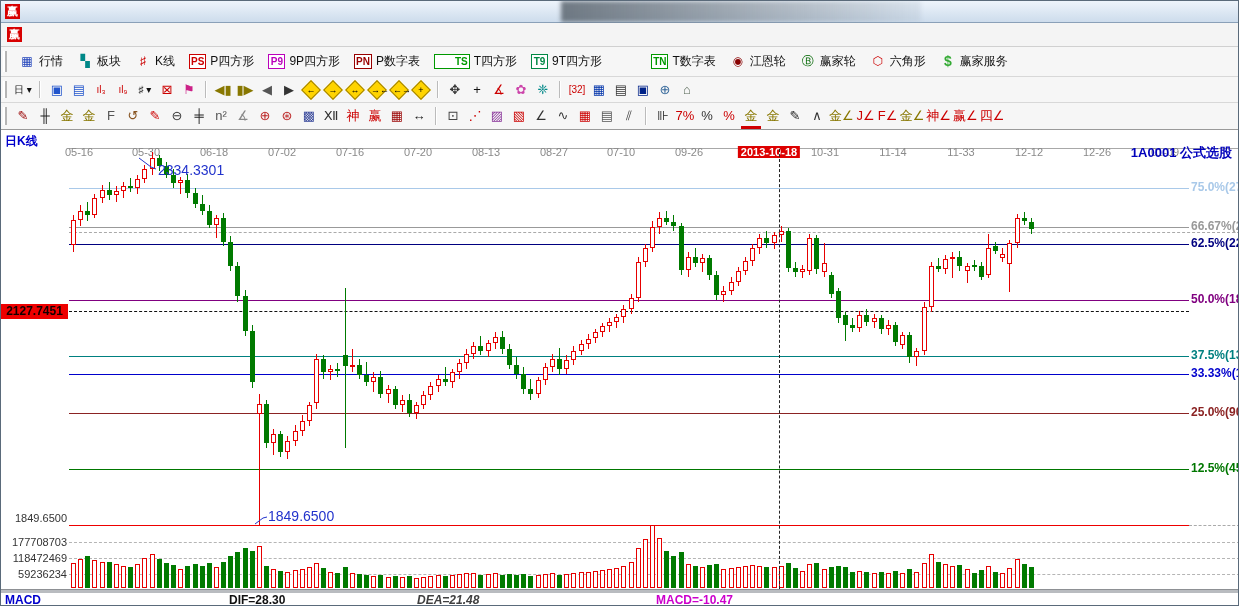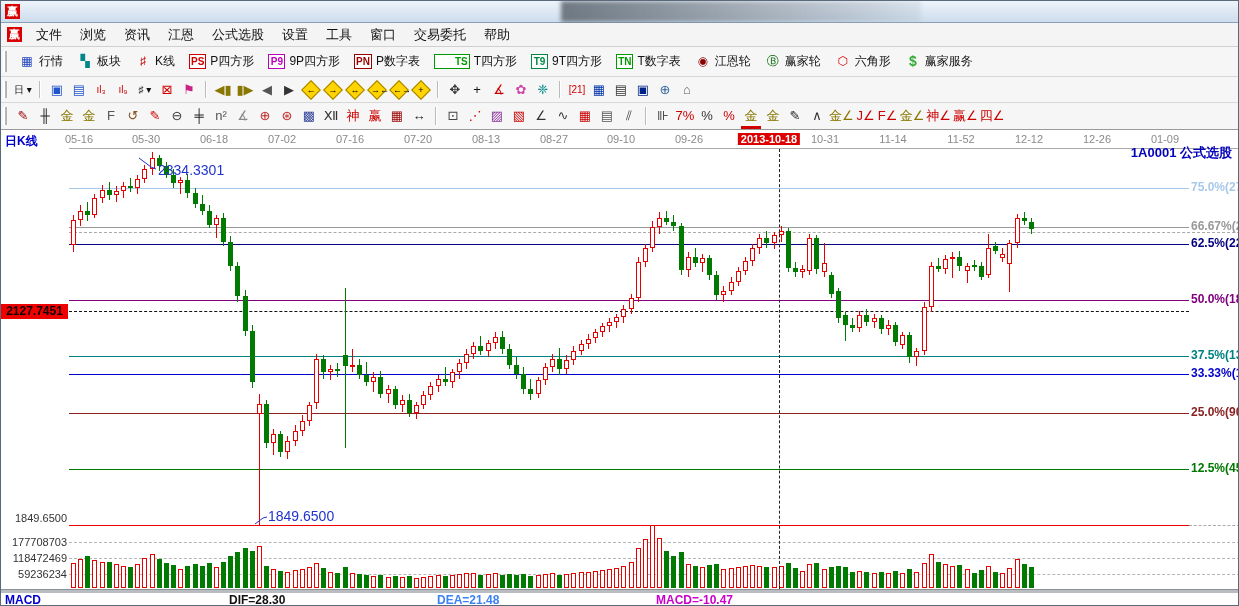--- a/index.html
+++ b/index.html
@@ -30,21 +30,21 @@
   #tb2{top:76px;height:26px;border-bottom:1px solid #d8d8d8;}
   #tb2 .iico,#tb3 .iico{display:inline-block;min-width:20px;height:20px;margin:0 1px;text-align:center;
     line-height:20px;font-size:13px;cursor:default;}
   .dia{display:inline-block;width:14px;height:14px;background:#ffd400;border:1px solid #a08000;
     transform:rotate(45deg);margin:0 4px;position:relative;}
   .dia>span{position:absolute;inset:0;transform:rotate(-45deg);font-size:9px;line-height:13px;color:#000;text-align:center;}
   #tb3{top:102px;height:27px;border-bottom:1px solid #9a9a9a;}
   .sel-underline{box-shadow:0 3px 0 #d00000;}
   
   #chart{position:absolute;left:0;top:129px;width:1239px;height:459px;background:#fff;}
-  .dlabel{position:absolute;top:3px;font-size:11px;color:#8a8a8a;transform:translateX(-50%);white-space:nowrap;}
+  .dlabel{position:absolute;top:16px;font-size:11px;color:#8a8a8a;transform:translateX(-50%);white-space:nowrap;}
   .dlabel.hot{background:#dd0000;color:#fff;padding:0 3px;font-weight:bold;}
   .axisline{position:absolute;left:68px;top:18px;width:1171px;height:0;border-top:1px solid #a8a8a8;}
   .hline{position:absolute;height:0;}
   .glabel{position:absolute;left:1190px;font-size:12px;font-weight:bold;white-space:nowrap;}
   .vdash{position:absolute;width:0;border-left:1px dashed #222;}
   .ann{position:absolute;font-size:14px;color:#2233cc;white-space:nowrap;}
   .ltag{position:absolute;left:0px;top:174px;width:67px;height:15px;background:#ee0000;color:#100;
     font-size:12px;font-weight:bold;text-align:center;line-height:15px;}
   .llab{position:absolute;font-size:11px;color:#333;text-align:right;width:60px;left:6px;}
   .corner{position:absolute;font-size:13px;font-weight:bold;color:#0000bb;}
@@ -62,32 +62,20 @@
 
 <div id="app">
 
   <div class="titlebar">
     <span class="logo">赢</span>
     <div class="titleblob"></div>
   </div>
 
   <div class="menubar">
     <span class="logo">赢</span>
-    <span id="menu-items" style="display:flex;">
-        <span class="mi">文件</span>
-        <span class="mi">浏览</span>
-        <span class="mi">资讯</span>
-        <span class="mi">江恩</span>
-        <span class="mi">公式选股</span>
-        <span class="mi">设置</span>
-        <span class="mi">工具</span>
-        <span class="mi">窗口</span>
-        <span class="mi">交易委托</span>
-        <span class="mi">帮助</span>
-      </span>
   </div>
 
   <div class="tb" id="tb1">
     <span class="grip"></span>
   <span class="titem">
         <span class="pico" style="color: rgb(34, 68, 187);">▦</span>
         <span>行情</span>
       </span>
       <span class="titem">
         <span class="pico" style="color: rgb(0, 136, 136);">▚</span>
@@ -111,21 +99,21 @@
       </span>
       <span class="titem">
         <span class="bico" style="border-color: rgb(0, 153, 0); color: rgb(0, 153, 0); padding-left: 20px;">TS</span>
         <span>T四方形</span>
       </span>
       <span class="titem">
         <span class="bico" style="border-color: rgb(0, 136, 68); color: rgb(0, 136, 68);">T9</span>
         <span>9T四方形</span>
       </span>
       <span class="titem">
-        <span class="bico" style="border-color: rgb(0, 153, 0); color: rgb(0, 153, 0);">TN</span>
+        <span class="bico" style="border-color: rgb(0, 153, 0); color: rgb(0, 153, 0); margin-left: 35px;">TN</span>
         <span>T数字表</span>
       </span>
       <span class="titem">
         <span class="pico" style="color: rgb(136, 0, 0);">◉</span>
         <span>江恩轮</span>
       </span>
       <span class="titem">
         <span class="pico" style="color: rgb(0, 102, 0);">Ⓑ</span>
         <span>赢家轮</span>
       </span>
@@ -173,21 +161,21 @@
       <span class="dia">
         <span>+</span>
       </span>
       <span class="tsep"></span>
       <span class="iico" style="color: rgb(51, 51, 51);">✥</span>
       <span class="iico" style="color: rgb(17, 17, 17);">+</span>
       <span class="iico" style="color: rgb(204, 0, 0);">∡</span>
       <span class="iico" style="color: rgb(204, 68, 170);">✿</span>
       <span class="iico" style="color: rgb(0, 136, 136);">❈</span>
       <span class="tsep"></span>
-      <span class="iico" style="color: rgb(204, 0, 0); font-size: 10px;">[21]</span>
+      <span class="iico" style="color: rgb(204, 0, 0); font-size: 10px;">[32]</span>
       <span class="iico" style="color: rgb(0, 51, 170);">▦</span>
       <span class="iico" style="color: rgb(51, 51, 51);">▤</span>
       <span class="iico" style="color: rgb(0, 34, 136);">▣</span>
       <span class="iico" style="color: rgb(51, 102, 153);">⊕</span>
       <span class="iico" style="color: rgb(85, 102, 85);">⌂</span>
     </div>
 
   <div class="tb" id="tb3">
     <span class="grip"></span>
   <span class="iico" style="color: rgb(153, 0, 0);">✎</span>
@@ -242,26 +230,26 @@
     <div class="axisline"></div>
     <div id="datelabels">
         <span class="dlabel" style="left: 78px;">05-16</span>
         <span class="dlabel" style="left: 145px;">05-30</span>
         <span class="dlabel" style="left: 213px;">06-18</span>
         <span class="dlabel" style="left: 281px;">07-02</span>
         <span class="dlabel" style="left: 349px;">07-16</span>
         <span class="dlabel" style="left: 417px;">07-20</span>
         <span class="dlabel" style="left: 485px;">08-13</span>
         <span class="dlabel" style="left: 553px;">08-27</span>
-        <span class="dlabel" style="left: 620px;">09-10</span>
+        <span class="dlabel" style="left: 620px;">07-10</span>
         <span class="dlabel" style="left: 688px;">09-26</span>
         <span class="dlabel hot" style="left: 768px;">2013-10-18</span>
         <span class="dlabel" style="left: 824px;">10-31</span>
         <span class="dlabel" style="left: 892px;">11-14</span>
-        <span class="dlabel" style="left: 960px;">11-52</span>
+        <span class="dlabel" style="left: 960px;">11-33</span>
         <span class="dlabel" style="left: 1028px;">12-12</span>
         <span class="dlabel" style="left: 1096px;">12-26</span>
         <span class="dlabel" style="left: 1164px;">01-09</span>
       </div>
     <span class="corner" style="right:8px;top:14px;">1A0001  公式选股</span>
 
     <div id="gridlines">
         <div class="hline" style="left: 68px; top: 58px; width: 1120px; border-top: 1px solid rgb(169, 201, 233);"></div>
         <span class="glabel" style="top: 50px; color: rgb(169, 201, 233);">75.0%(270)</span>
         <div class="hline" style="left: 68px; top: 97px; width: 1120px; border-top: 1px solid rgb(153, 153, 153);"></div>
@@ -708,16 +696,16 @@
       <polyline points="138,28 150,37 155,39" fill="none" stroke="#2233cc" stroke-width="1"></polyline>
       <polyline points="254,394 262,388 266,387" fill="none" stroke="#2233cc" stroke-width="1"></polyline>
     </svg>
   </div>
 
   <div id="divider"></div>
 
   <div id="status">
     <span style="left:4px;color:#0000cc;">MACD</span>
     <span style="left:228px;color:#111;">DIF=28.30</span>
-    <span style="left:436px;color:#3b82f6;">DEA=21.48</span>
+    <span style="left:416px;color:#404040;font-style:italic;">DEA=21.48</span>
     <span style="left:655px;color:#cc00cc;">MACD=-10.47</span>
   </div>
 </div>
 
 </body></html>

